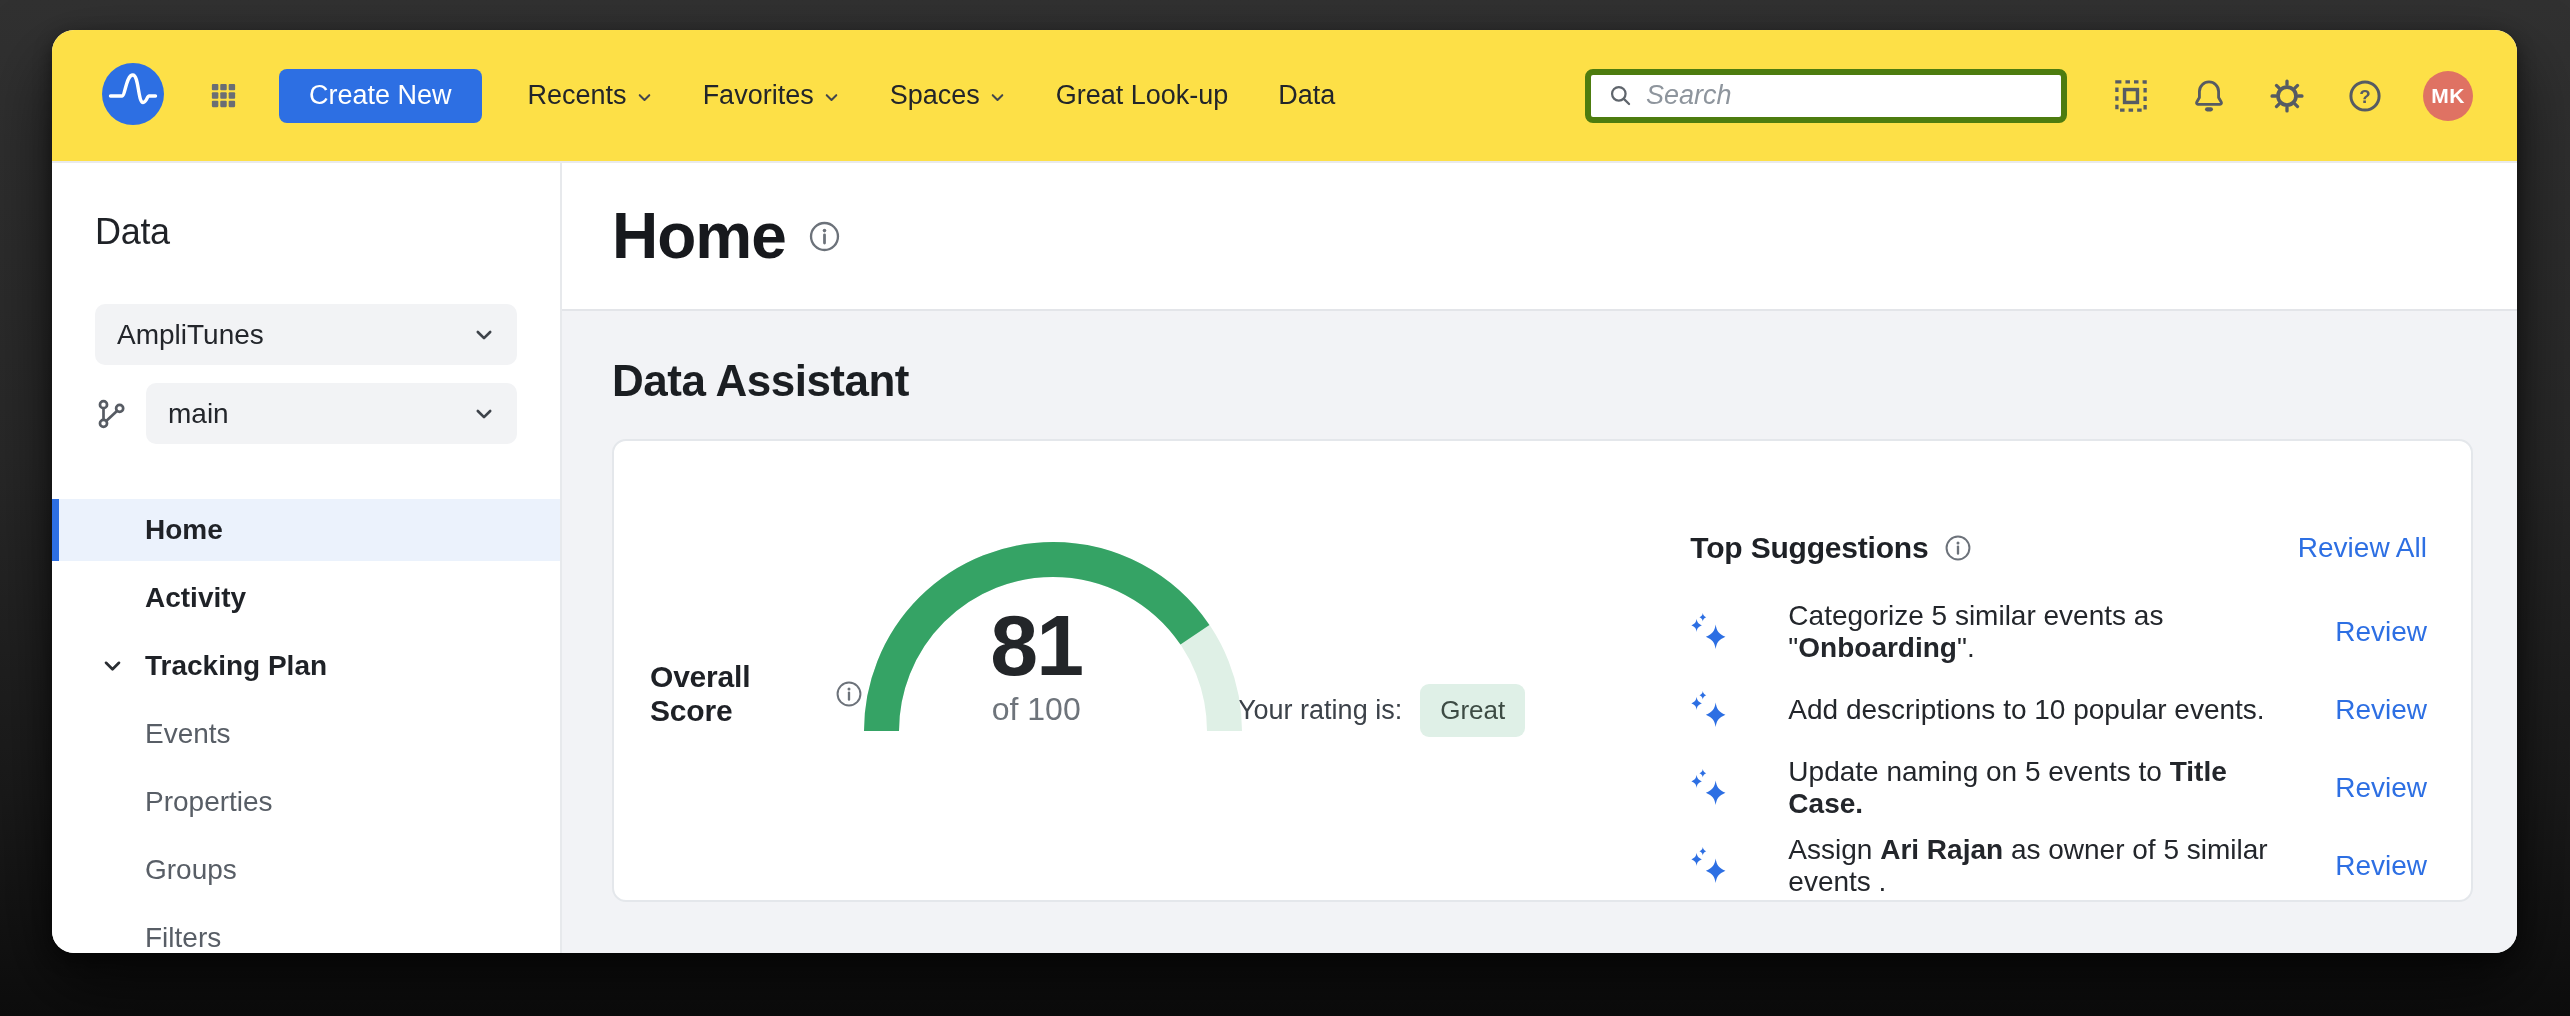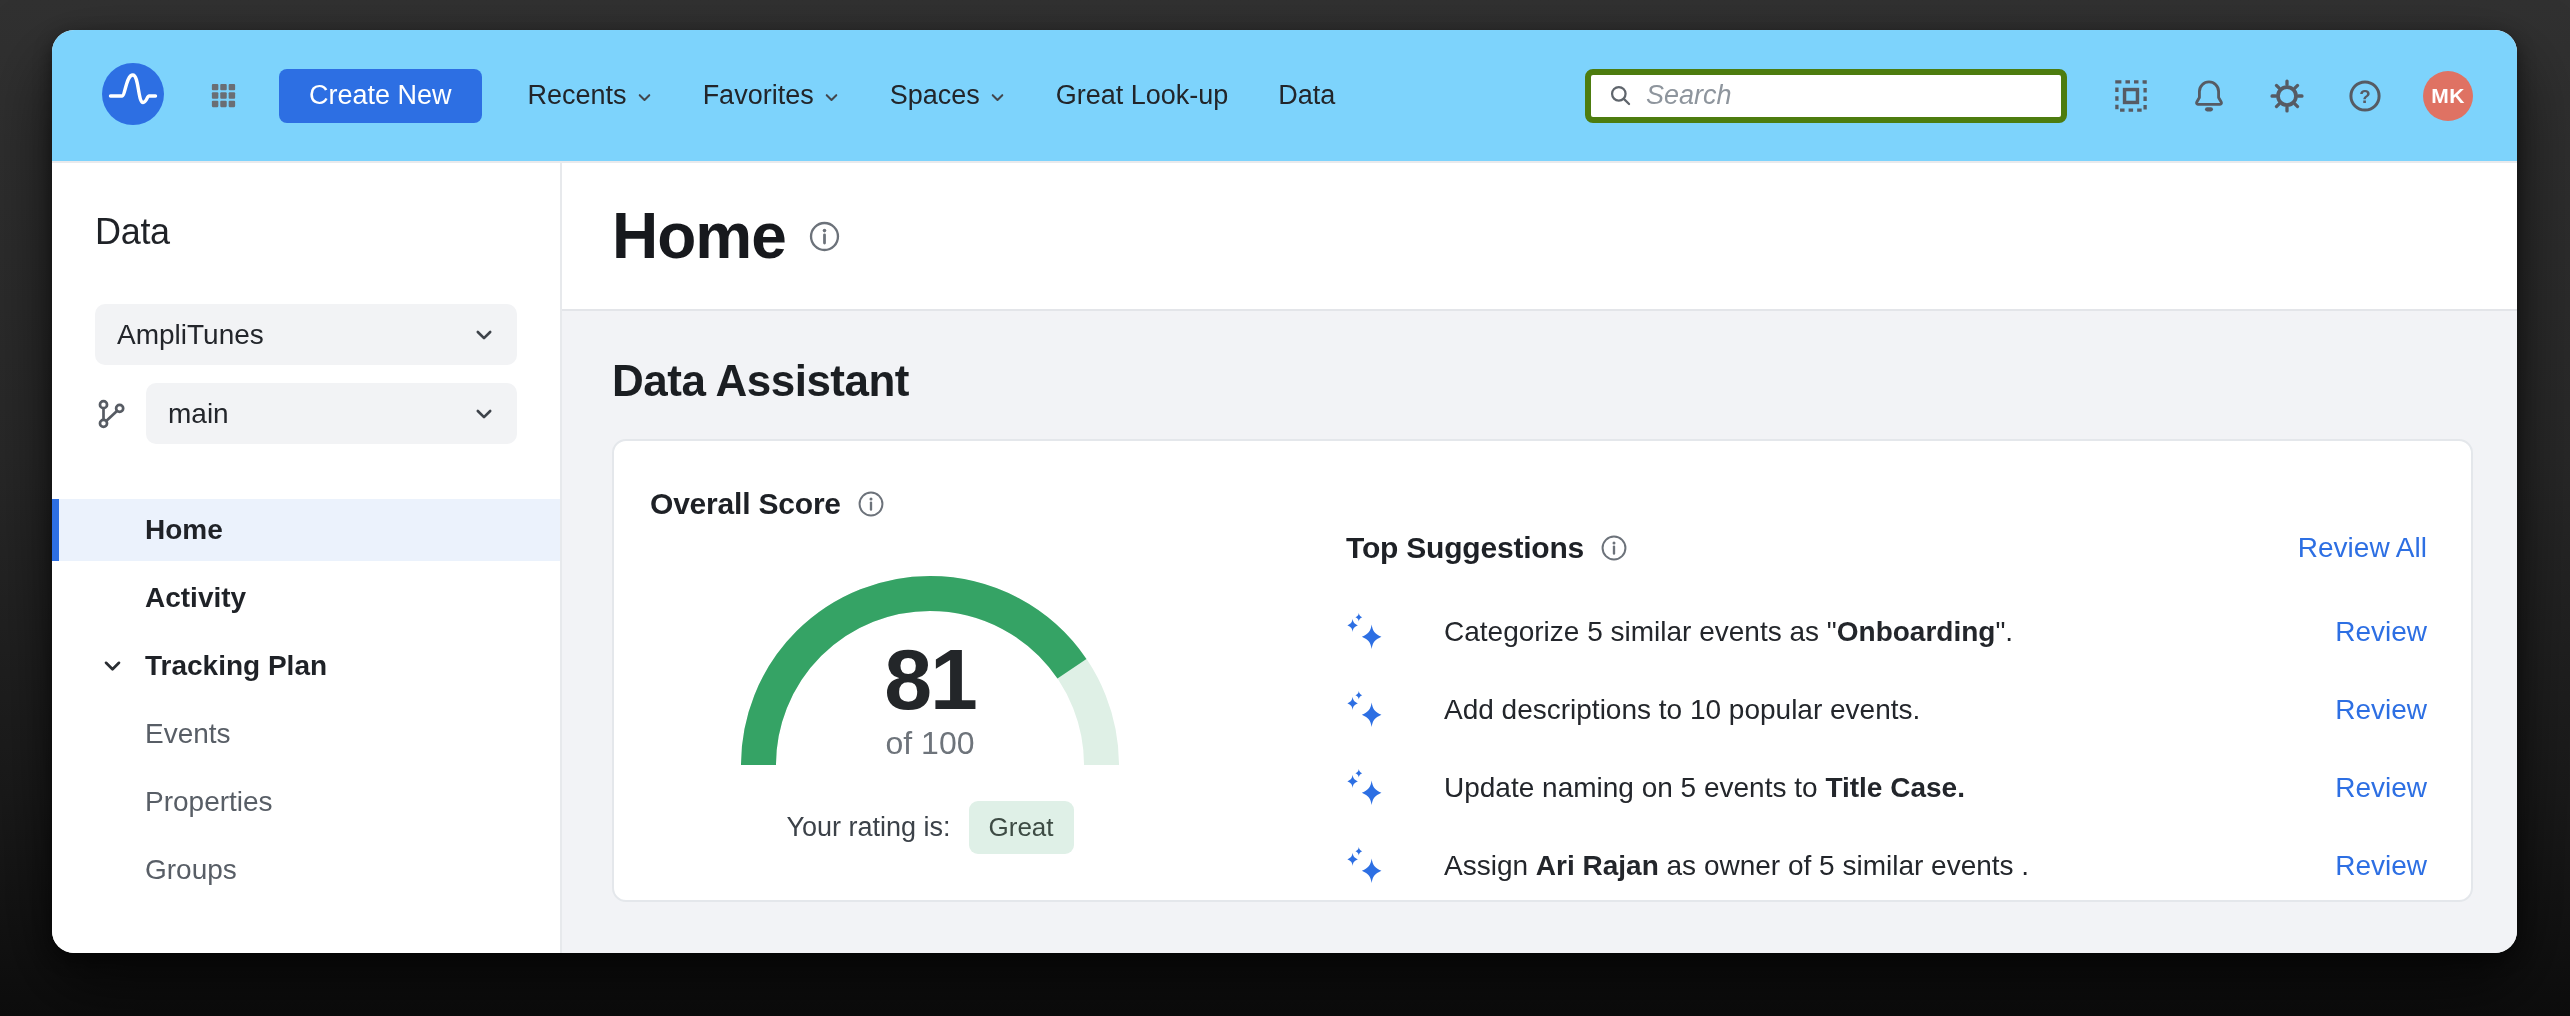--- a/index.html
+++ b/index.html
@@ -25,21 +25,21 @@
   .stage{position:relative;width:2570px;height:1016px;}
   .window{
     position:absolute;left:52px;top:30px;width:2465px;height:923px;
     background:#fff;border-radius:22px;overflow:hidden;
     box-shadow:0 34px 70px rgba(0,0,0,.6),0 6px 18px rgba(0,0,0,.45);
     display:flex;flex-direction:column;
   }
   
   .navbar{
     height:133px;flex:0 0 133px;display:flex;align-items:center;
-    padding:0 44px 0 50px;border-bottom:2px solid #E9EAED;background:#7dd3fc;
+    padding:0 44px 0 50px;border-bottom:2px solid #E9EAED;background:#fde047;
   }
   .logo{flex:0 0 62px;}
   .grid-icon{margin-left:44px;color:#6A6E74;display:flex;}
   .btn-primary{
     margin-left:40px;height:54px;padding:0 30px;border:none;border-radius:8px;
     background:var(--accent);color:#fff;font-size:27px;font-weight:500;
     font-family:inherit;display:flex;align-items:center;cursor:pointer;white-space:nowrap;
   }
   .nav-links{display:flex;align-items:center;margin-left:46px;gap:50px;}
   .nav-link{display:flex;align-items:center;gap:9px;font-size:27px;color:var(--text);text-decoration:none;cursor:pointer;white-space:nowrap;}
@@ -96,21 +96,21 @@
   .page-title{font-size:64px;font-weight:700;color:#17191D;letter-spacing:-1px;}
   .info-icon{color:#6C727A;display:flex;margin-left:22px;}
   .content{flex:1;background:#F2F3F6;padding:46px 44px 0 50px;min-height:0;}
   .section-title{font-size:44px;font-weight:700;color:#1B1E22;letter-spacing:-.5px;line-height:48px;}
   .card{
     margin-top:34px;height:463px;background:#fff;border:2px solid #E4E7EB;border-radius:14px;
     padding:46px 44px 0 36px;display:flex;
   }
   .card-heading{display:flex;align-items:center;font-size:30px;font-weight:700;color:#1E2126;letter-spacing:-.2px;}
   .card-heading .info-icon{margin-left:16px;}
-  .score-col{flex:0 0 560px;display:flex;flex-direction:column;}
+  .score-col{flex:0 0 560px;display:flex;flex-direction:row;}
   .gauge-wrap{position:relative;width:380px;height:192px;margin:54px auto 0 auto;}
   .gauge-wrap svg{position:absolute;inset:0;}
   .gauge-overlay{
     position:absolute;inset:0;display:flex;flex-direction:column;align-items:center;
     padding-top:62px;
   }
   .score-value{font-size:86px;font-weight:700;color:#232629;line-height:84px;letter-spacing:-2px;}
   .score-max{font-size:32px;color:#6E747B;margin-top:4px;}
   .rating-row{margin-top:34px;display:flex;align-items:center;justify-content:center;width:380px;align-self:center;}
   .rating-label{font-size:27px;color:#3C4249;}
@@ -285,20 +285,23 @@
             </div>
             <div class="side-item">
               <span>Events</span>
             </div>
             <div class="side-item">
               <span>Properties</span>
             </div>
             <div class="side-item">
               <span>Groups</span>
             </div>
+            <div class="side-item">
+              <span>Filters</span>
+            </div>
           </div>
       </div>
 
       <div class="main">
         <div class="main-header">
           <span class="page-title">Home</span>
           <span class="info-icon">
             <svg viewBox="0 0 24 24" width="33" height="33">
               <circle cx="12" cy="12" r="9.8" fill="none" stroke="currentColor" stroke-width="1.7"></circle>
               <circle cx="12" cy="7.7" r="1.3" fill="currentColor"></circle>

